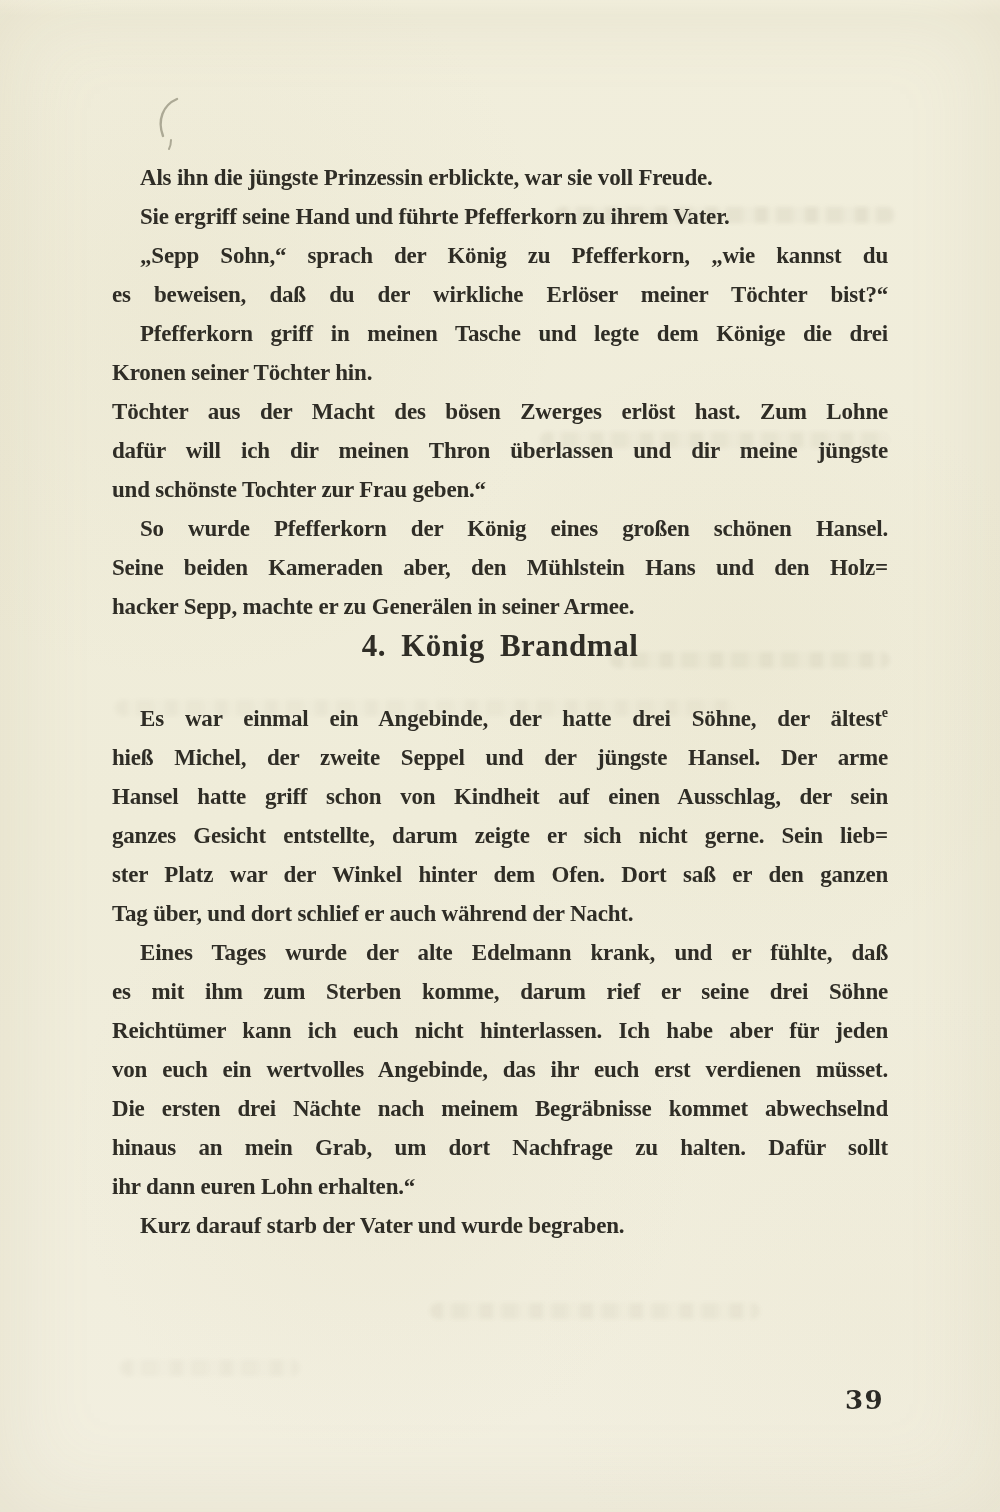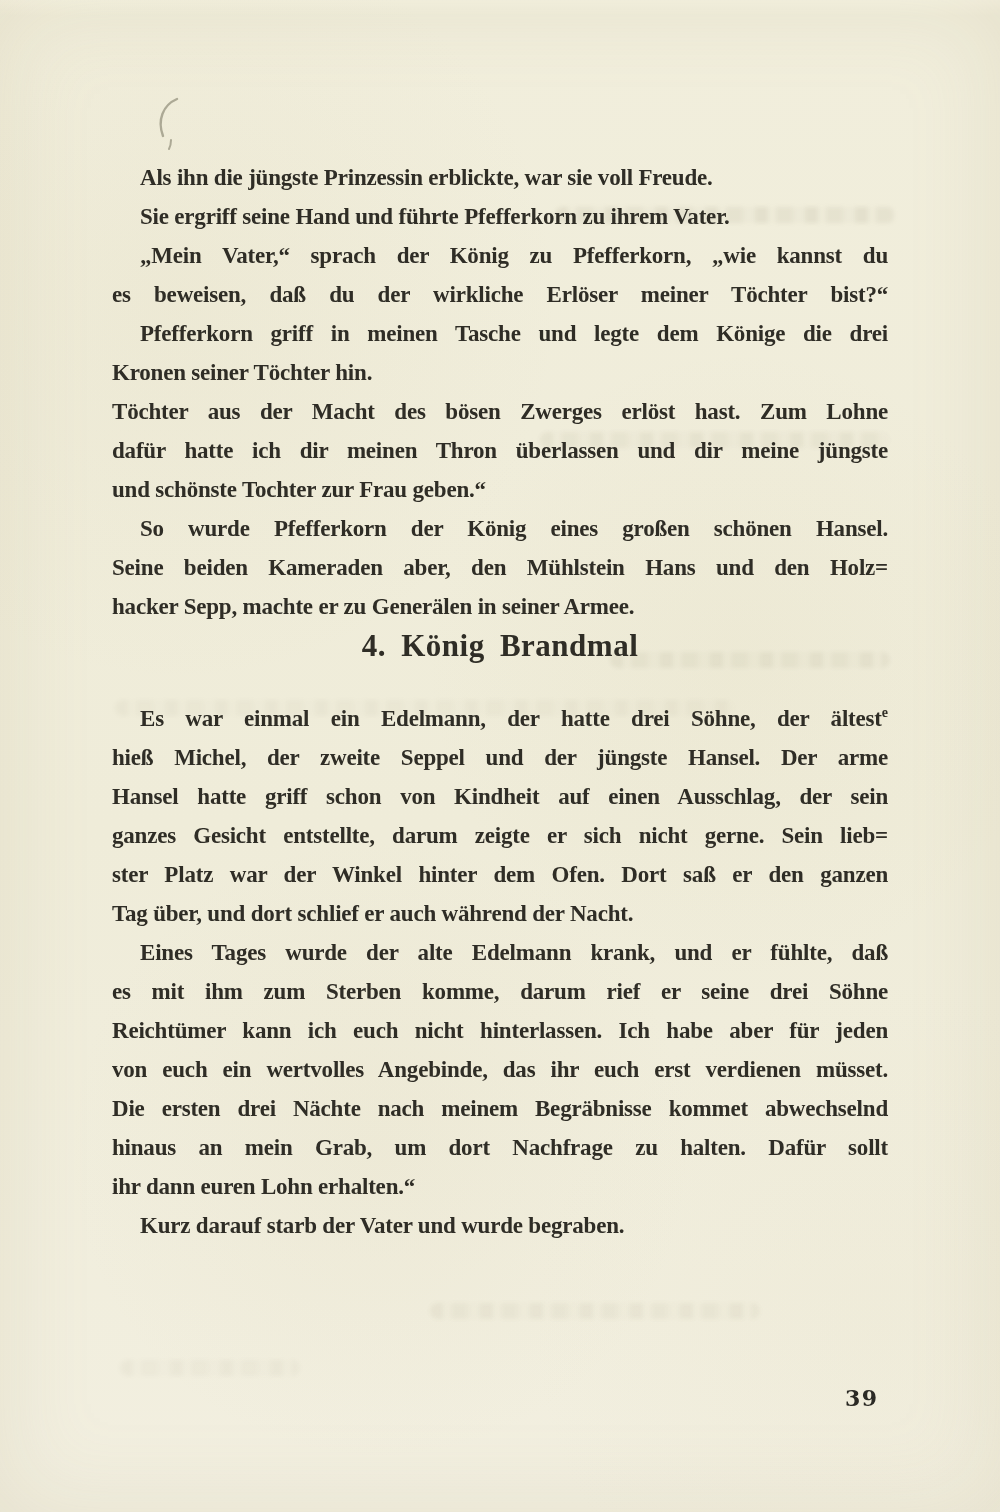--- a/index.html
+++ b/index.html
@@ -59,21 +59,21 @@
     font-weight: 700;
     line-height: 40px;
     word-spacing: 7px;
     letter-spacing: 0.5px;
   }
   .pagenum {
     position: absolute;
     left: 845px;
     top: 1385px;
     font-family: "DejaVu Serif", serif;
-    font-size: 22px;
+    font-size: 26px;
     font-weight: 700;
     letter-spacing: 1.5px;
     color: #2b2a25;
     text-align: center;
   }
   .pencil-mark {
     position: absolute;
     left: 148px;
     top: 94px;
     opacity: 0.75;
@@ -112,38 +112,38 @@
   <svg class="pencil-mark" width="40" height="56" viewBox="0 0 40 56">
     <path d="M29 5 C 15 11, 9 26, 15 42" fill="none" stroke="#96937f" stroke-width="2.4" stroke-linecap="round"></path>
     <path d="M23 46 C 23 50, 22 53, 21 55" fill="none" stroke="#96937f" stroke-width="2" stroke-linecap="round"></path>
   </svg>
 
   <div class="textblock">
 
     <div class="line ind">Als ihn die jüngste Prinzessin erblickte, war sie voll Freude.</div>
     <div class="line ind">Sie ergriff seine Hand und führte Pfefferkorn zu ihrem Vater.</div>
 
-    <div class="line ind j">„Mein Vater,“ sprach der König zu Pfefferkorn, „wie kannst du</div>
+    <div class="line ind j">„Sepp Sohn,“ sprach der König zu Pfefferkorn, „wie kannst du</div>
     <div class="line j">es beweisen, daß du der wirkliche Erlöser meiner Töchter bist?“</div>
 
     <div class="line ind j">Pfefferkorn griff in meinen Tasche und legte dem Könige die drei</div>
     <div class="line">Kronen seiner Töchter hin.</div>
 
     <div class="line j">Töchter aus der Macht des bösen Zwerges erlöst hast. Zum Lohne</div>
-    <div class="line j">dafür hatte ich dir meinen Thron überlassen und dir meine jüngste</div>
+    <div class="line j">dafür will ich dir meinen Thron überlassen und dir meine jüngste</div>
     <div class="line">und schönste Tochter zur Frau geben.“</div>
 
     <div class="line ind j">So wurde Pfefferkorn der König eines großen schönen Hansel.</div>
     <div class="line j">Seine beiden Kameraden aber, den Mühlstein Hans und den Holz=</div>
     <div class="line">hacker Sepp, machte er zu Generälen in seiner Armee.</div>
 
     <div class="heading">4. König Brandmal</div>
 
     <div class="line ind j">
-      <span>Es war einmal ein Edelmann, der hatte drei Söhne, der ältest</span><sup class="sup-e">e</sup>
+      <span>Es war einmal ein Angebinde, der hatte drei Söhne, der ältest</span><sup class="sup-e">e</sup>
     </div>
     <div class="line j">hieß Michel, der zweite Seppel und der jüngste Hansel. Der arme</div>
     <div class="line j">Hansel hatte griff schon von Kindheit auf einen Ausschlag, der sein</div>
     <div class="line j">ganzes Gesicht entstellte, darum zeigte er sich nicht gerne. Sein lieb=</div>
     <div class="line j">ster Platz war der Winkel hinter dem Ofen. Dort saß er den ganzen</div>
     <div class="line">Tag über, und dort schlief er auch während der Nacht.</div>
 
     <div class="line ind j">Eines Tages wurde der alte Edelmann krank, und er fühlte, daß</div>
     <div class="line j">es mit ihm zum Sterben komme, darum rief er seine drei Söhne</div>
     <div class="line j">Reichtümer kann ich euch nicht hinterlassen. Ich habe aber für jeden</div>

